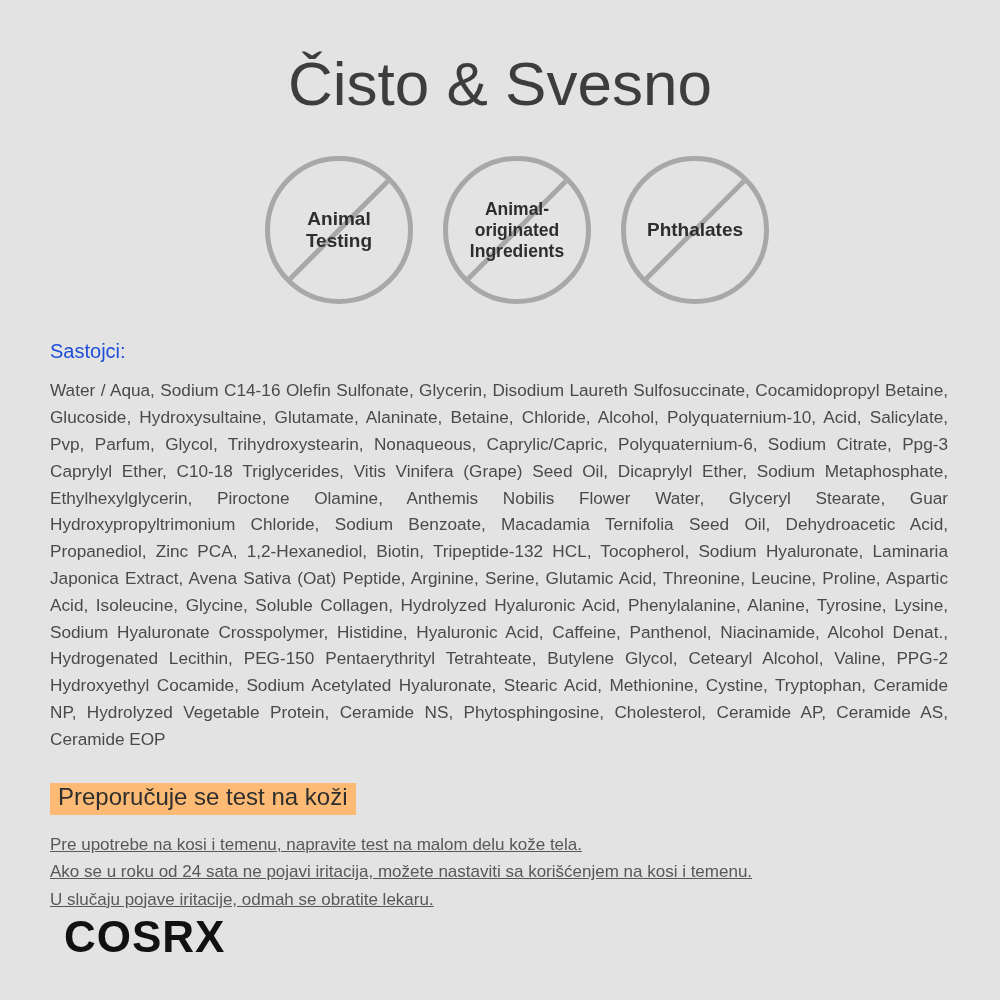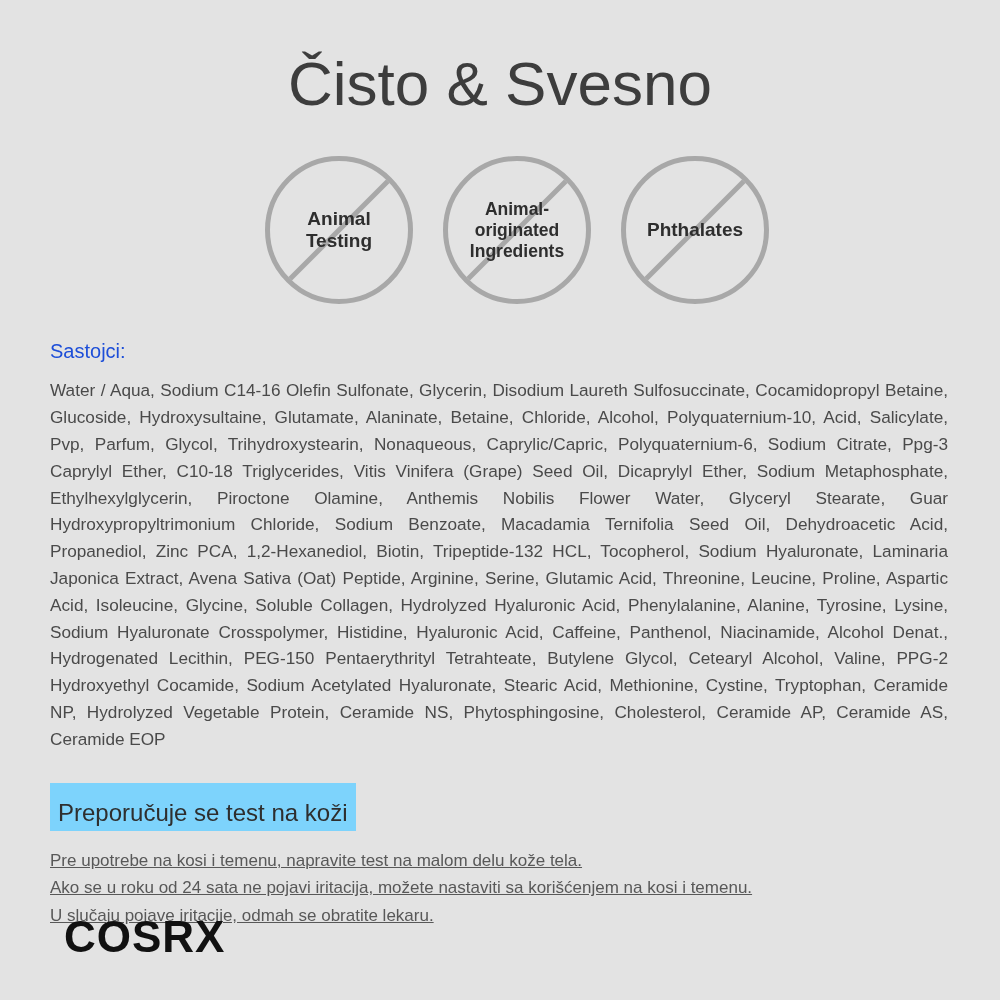--- a/index.html
+++ b/index.html
@@ -87,22 +87,22 @@
     font-size: 17.2px;
     line-height: 1.56;
     color: #4a4a4a;
     text-align: justify;
     text-justify: inter-word;
     hyphens: none;
   }
   .patch-heading {
     display: inline-block;
     margin: 30px 0 0 50px;
-    padding: 16px 8px 4px 8px;
-    background: #7dd3fc;
+    padding: 0 8px 4px 8px;
+    background: #fdba74;
     font-size: 24px;
     color: #2e2e2e;
     font-weight: 400;
   }
   .patch-body {
     margin: 16px 50px 0 50px;
     font-size: 17px;
     line-height: 1.62;
     color: #585858;
   }

